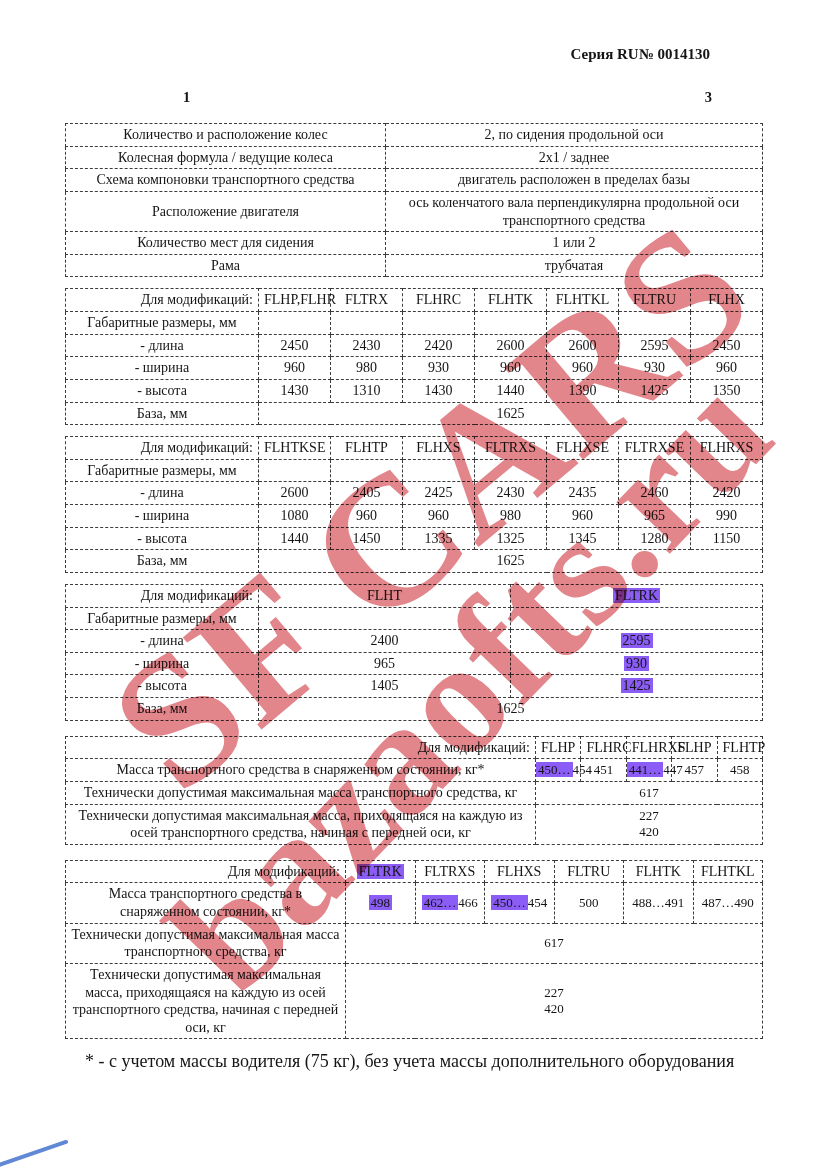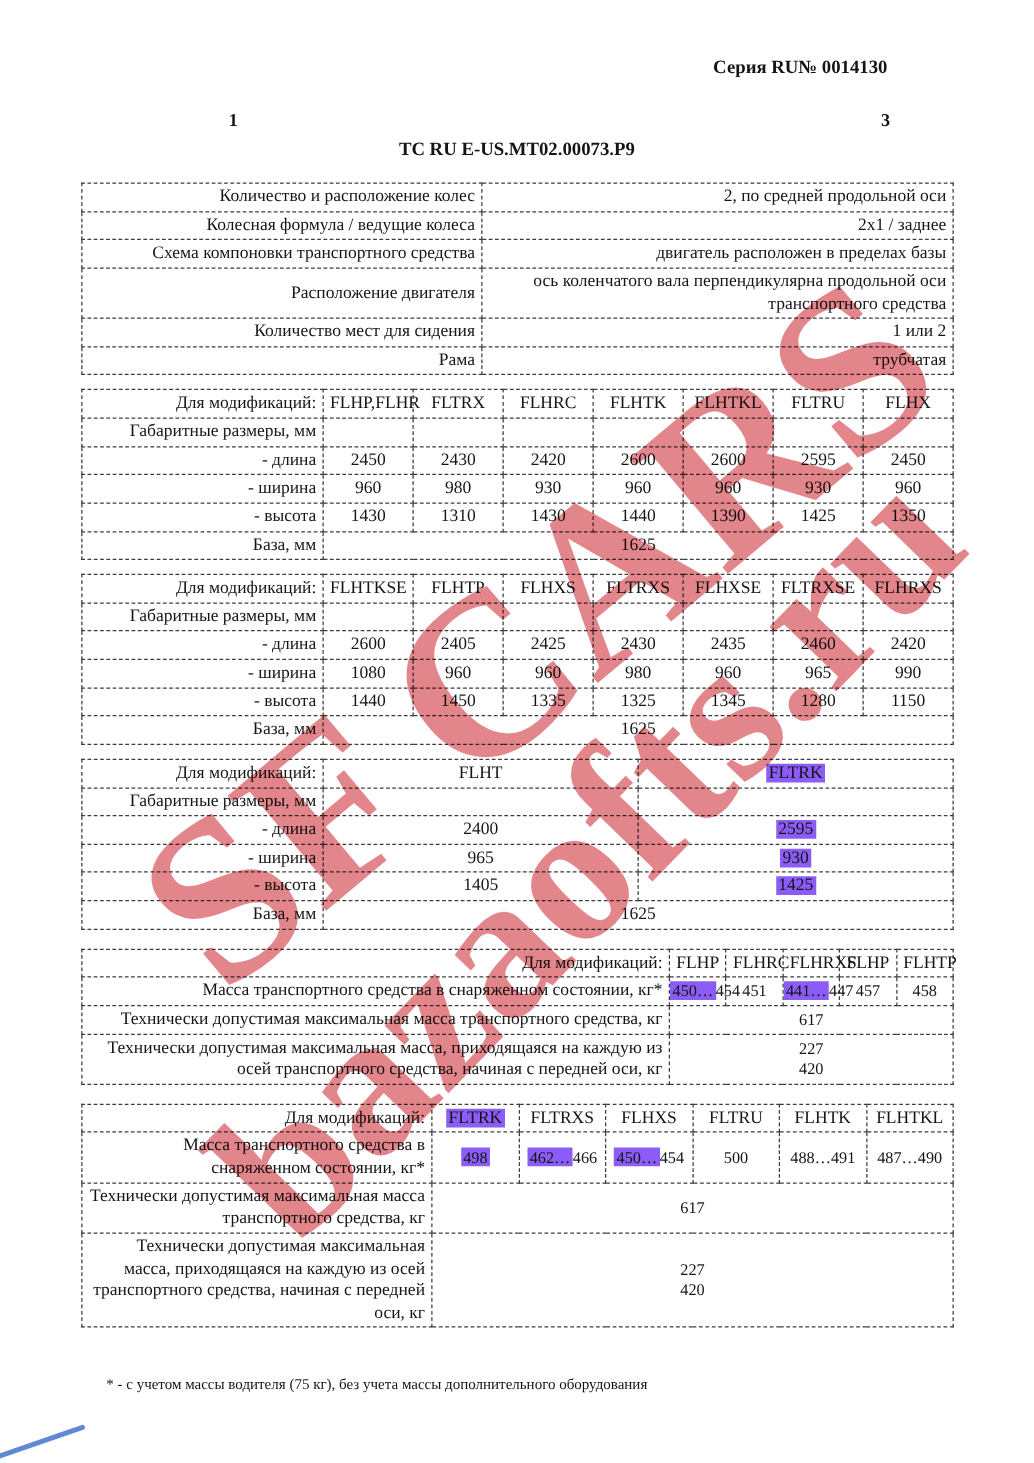--- a/index.html
+++ b/index.html
@@ -15,59 +15,58 @@
          word-spacing:6px;letter-spacing:.2px;}
   table.tbl{border-collapse:collapse;table-layout:fixed;width:697px;}
   table.tbl td{border:1px dashed #3c3c3c;padding:2px 5px;font-size:14px;
                line-height:1.26;vertical-align:middle;overflow:visible;}
   .t-general{margin-top:17px;}
   .t-general td{font-size:14.4px;padding:3px 7px;}
   .t-dim{margin-top:11px;}
   .t-mass{margin-top:15px;}
   .t-mass td{font-size:13.6px;padding:2px 3px;}
   .t-mass td.val{font-size:13px;padding:2px 0;}
-  td.lblcell{text-align:right;}
+  td.lblcell{text-align:center;}
   td.right{text-align:right;padding-right:9px;}
   td.mdl{text-align:center;white-space:nowrap;padding:2px 1px;font-size:14px;}
   td.val{text-align:center;white-space:nowrap;}
   td.top{vertical-align:top;}
   td.indent{padding-left:46px;margin-left:25px;}
   td.bb0{border-bottom:none;}
   td.bt0{border-top:none;}
   .hl{background:#8b5cf6;padding:0 2px;}
-  .footnote{margin:38px 0 0 20px;font-size:12px;}
+  .footnote{margin:12px 0 0 20px;font-size:18px;}
   .wm{position:absolute;font-weight:bold;color:#e2868b;mix-blend-mode:multiply;
       white-space:nowrap;pointer-events:none;text-align:center;z-index:5;
       font-family:"Liberation Serif",serif;}
   .wm1{font-size:185px;left:-160px;top:400px;width:1180px;transform:rotate(-40deg);}
   .wm2{font-size:162px;left:-120px;top:590px;width:1180px;transform:rotate(-46deg);}
   .corner-line{position:absolute;left:-8px;top:1152px;width:78px;height:4px;
       background:#4f7bd0;transform:rotate(-19deg);border-radius:2px;opacity:.9;z-index:2;}
 </style>
 </head>
 <body>
 
 <div class="page">
   <div class="content">
     <div class="series">Серия RU№ 0014130</div>
     <div class="pagenums">
       <span>1</span>
       <span>3</span>
     </div>
-    <div class="certnum">ТС RU E-US.MT02.00073.P9</div>
 
     <table class="tbl t-general">
         <colgroup>
           <col style="width: 320px;">
           <col style="width: 377px;">
         </colgroup>
         <tbody>
           <tr>
             <td class="lblcell">Количество и расположение колес</td>
-            <td class="lblcell">2, по средней продольной оси</td>
+            <td class="lblcell">2, по сидения продольной оси</td>
           </tr>
           <tr>
             <td class="lblcell">Колесная формула / ведущие колеса</td>
             <td class="lblcell">2x1 / заднее</td>
           </tr>
           <tr>
             <td class="lblcell">Схема компоновки транспортного средства</td>
             <td class="lblcell">двигатель расположен в пределах базы</td>
           </tr>
           <tr>

